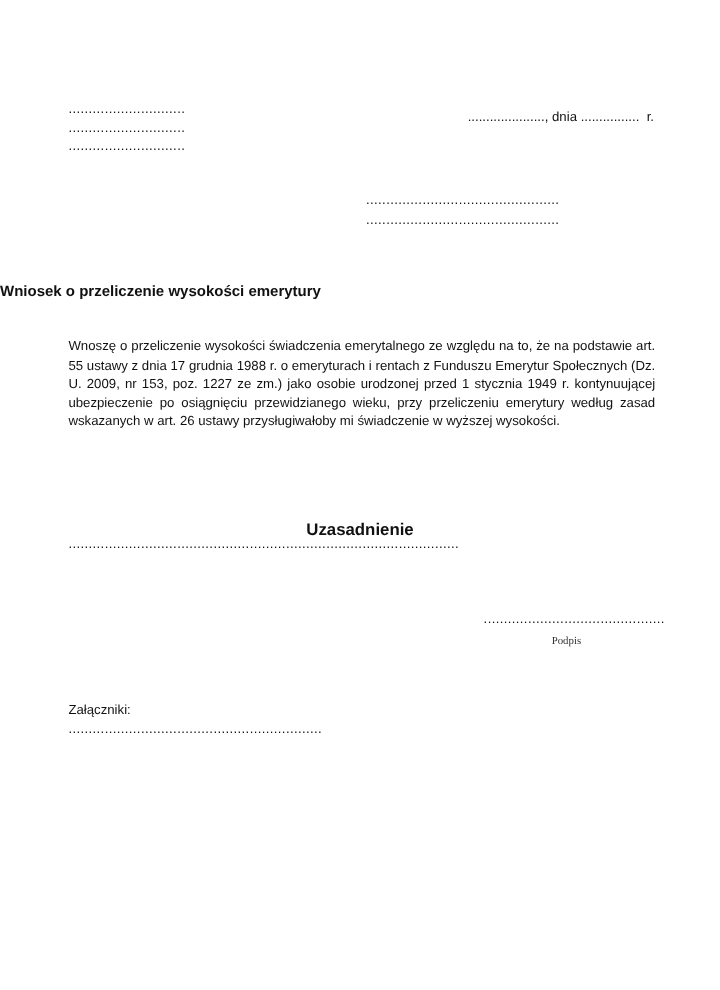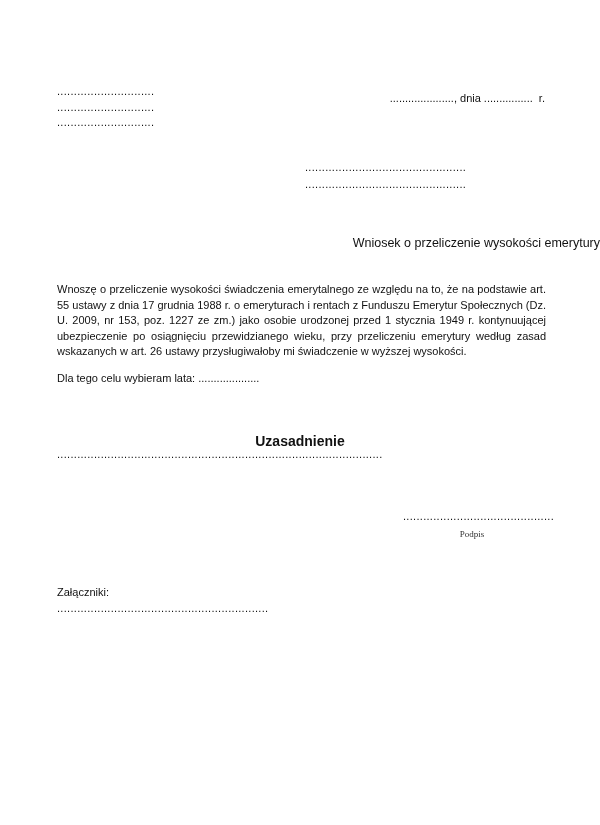--- a/index.html
+++ b/index.html
@@ -34,22 +34,22 @@
     left: 305px;
     top: 159px;
     line-height: 16.5px;
     letter-spacing: 0.3px;
   }
   .doc-title {
     position: absolute;
     top: 236px;
     left: 0;
     width: 100%;
-    text-align: right;
-    font-weight: normal;
+    text-align: left;
+    font-weight: bold;
     font-size: 12.5px;
   }
   .para-1 {
     position: absolute;
     left: 57px;
     top: 282px;
     width: 489px;
     text-align: justify;
     line-height: 15.5px;
   }
@@ -112,21 +112,20 @@
   <div class="addressee-block">
     <div>................................................</div>
     <div>................................................</div>
   </div>
 
   <div class="doc-title">Wniosek o przeliczenie wysokości emerytury</div>
 
   <p class="para-1">Wnoszę o przeliczenie wysokości świadczenia emerytalnego ze względu na to, że na podstawie art. 55 ustawy z dnia 17 grudnia 1988 r. o emeryturach i rentach z Funduszu Emerytur Społecznych (Dz. U. 2009, nr 153, poz. 1227 ze zm.) jako osobie urodzonej przed 1 stycznia 1949 r. kontynuującej ubezpieczenie po osiągnięciu przewidzianego wieku, przy przeliczeniu emerytury według zasad wskazanych w art. 26 ustawy przysługiwałoby mi świadczenie w wyższej wysokości.</p>
 
   <div class="para-2-block">
-    <div class="years-line">Dla tego celu wybieram lata: ....................</div>
   </div>
 
   <div class="justification-heading">Uzasadnienie</div>
 
   <div class="justification-blank">.................................................................................................</div>
 
   <div class="signature-block">
     <div class="signature-line">.............................................</div>
     <div class="signature-label">Podpis</div>
   </div>

